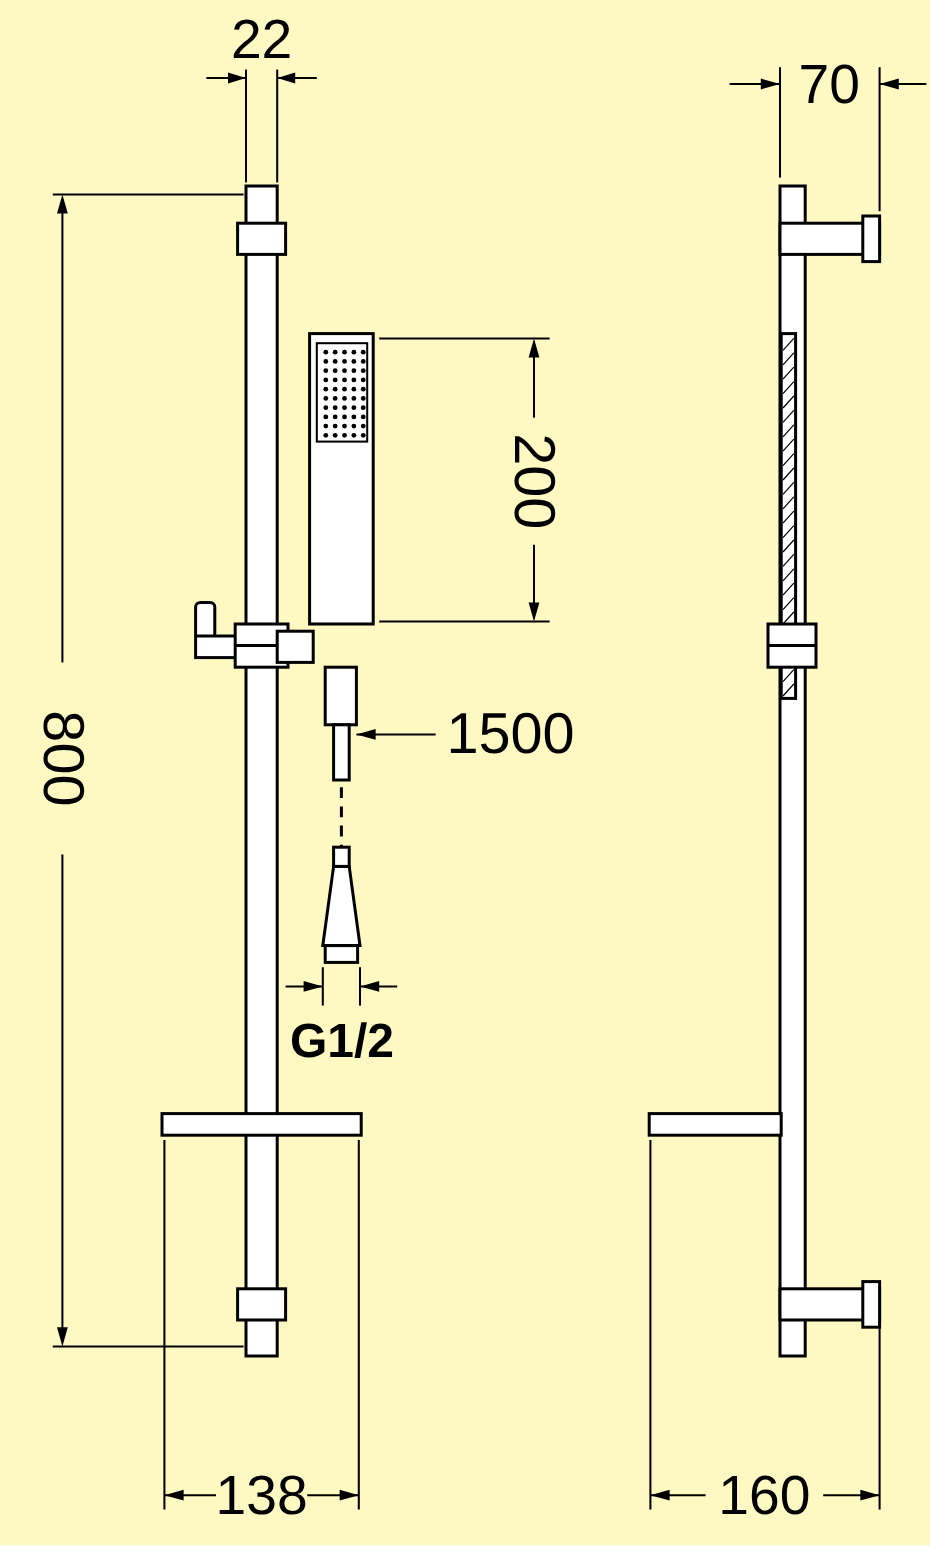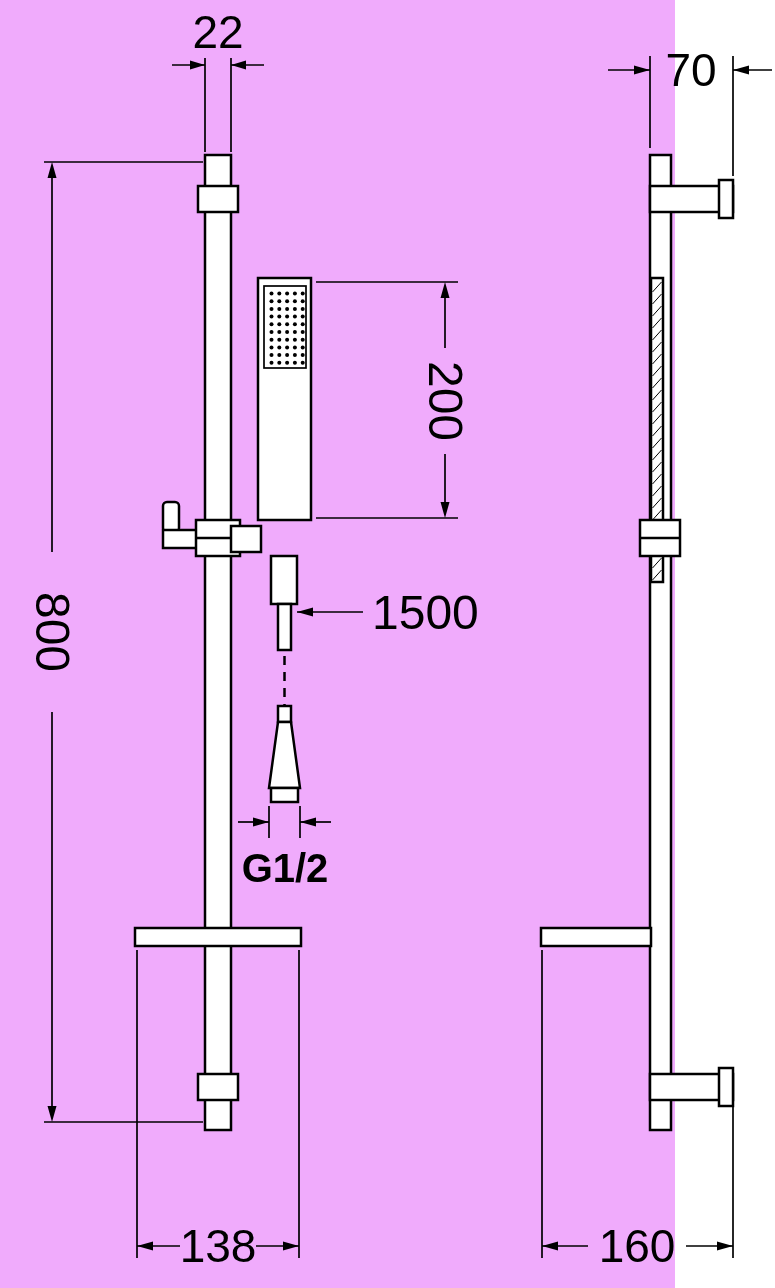--- a/index.html
+++ b/index.html
@@ -2,23 +2,23 @@
 <html><head>
 <meta charset="utf-8">
 <style>
   html, body {
     margin: 0;
     padding: 0;
     background: #ffffff;
     font-family: "Liberation Sans", sans-serif;
   }
   .page {
-    width: 675px;
+    width: 775px;
     height: 1288px;
-    background: #f0abfc;
+    background: #fef9c3;
     position: relative;
     text-align: right;
   }
   svg { display: block; }
   .outline { fill: none; stroke: #000; stroke-width: 2.5; }
   .outline-white { fill: #fff; stroke: #000; stroke-width: 2.5; }
   .thin { fill: none; stroke: #000; stroke-width: 1.7; }
   .hatchline { stroke: #000; stroke-width: 1; }
   .dashline { fill: none; stroke: #000; stroke-width: 2.5; stroke-dasharray: 9 7; }
   .arrow { fill: #000; stroke: none; }

